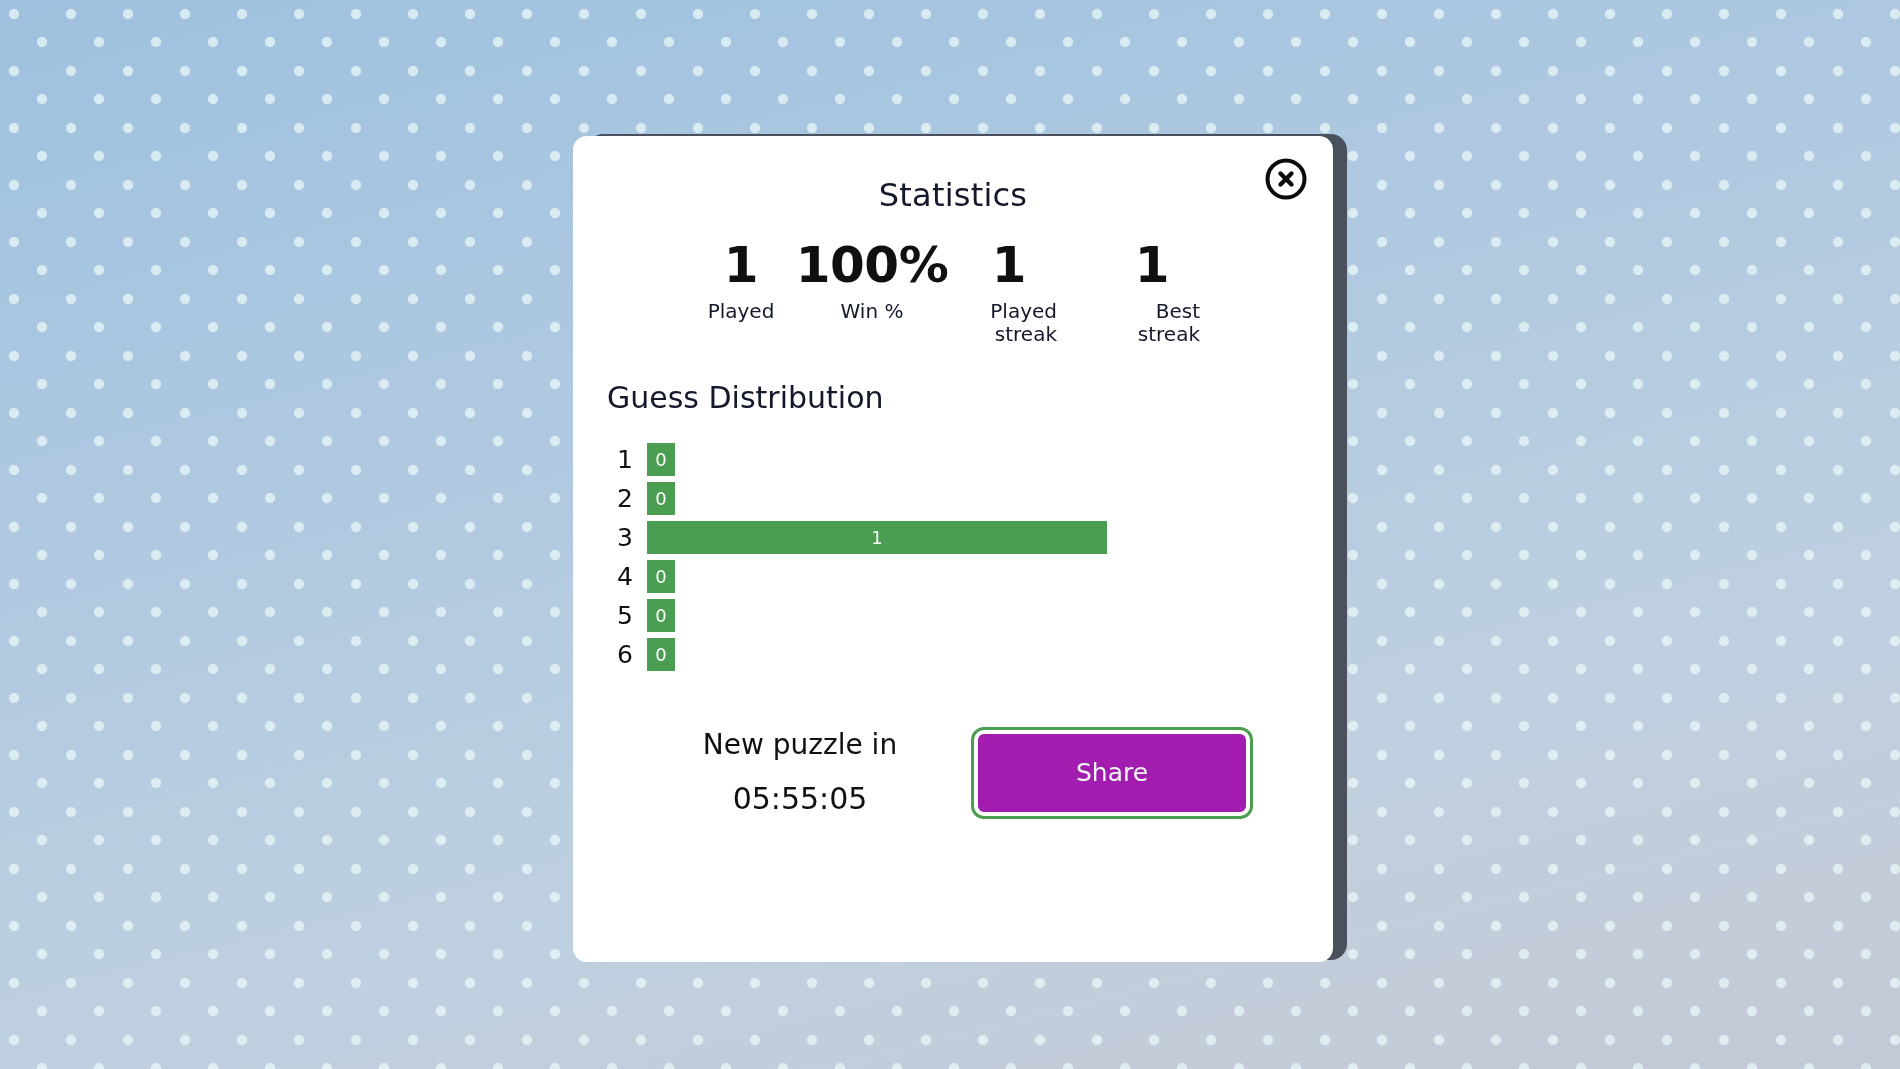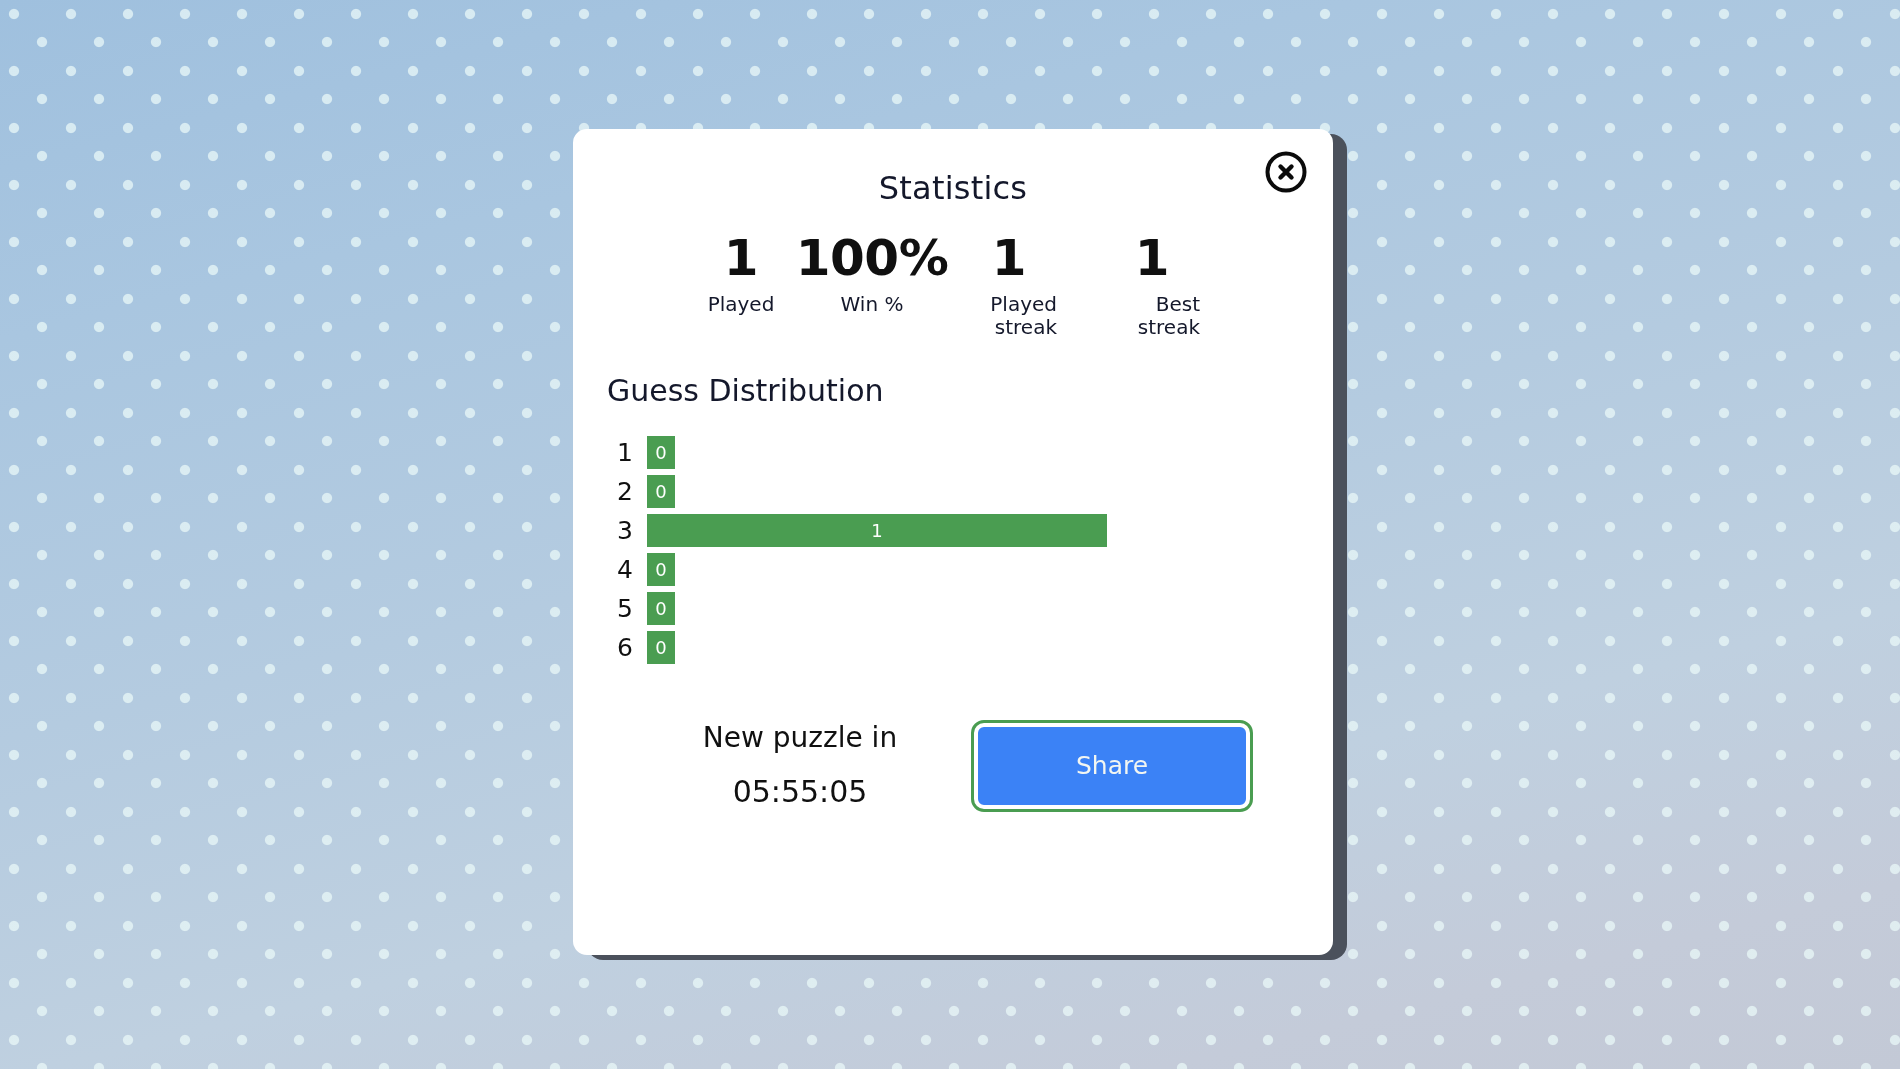--- a/index.html
+++ b/index.html
@@ -38,21 +38,21 @@
     top: 14px;
     width: 760px;
     height: 826px;
     background: #4b515c;
     border-radius: 16px;
   }
 
   .modal {
     position: absolute;
     left: 0;
-    top: 9px;
+    top: 16px;
     width: 760px;
     height: 826px;
     background: #ffffff;
     border-radius: 14px;
     padding: 26px 34px 0 34px;
   }
 
   
   .close-btn {
     position: absolute;
@@ -200,21 +200,21 @@
     font-size: 30px;
     font-weight: 400;
     line-height: 1.35;
     margin-top: 15px;
   }
 
   .share-btn {
     width: 276px;
     height: 86px;
     border-radius: 10px;
-    background: #3b82f6;
+    background: #a21caf;
     border: 4px solid #ffffff;
     outline: 3px solid #4a9d51;
     color: #f2f6f2;
     font-family: "DejaVu Sans", "Liberation Sans", sans-serif;
     font-size: 25px;
     font-weight: 400;
     cursor: pointer;
     display: flex;
     align-items: center;
     justify-content: center;

